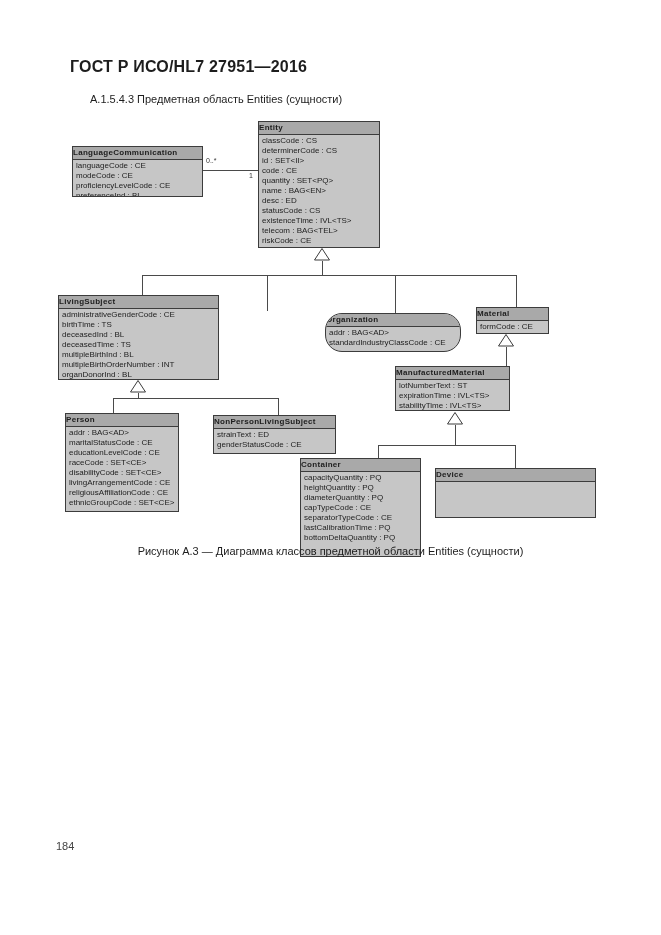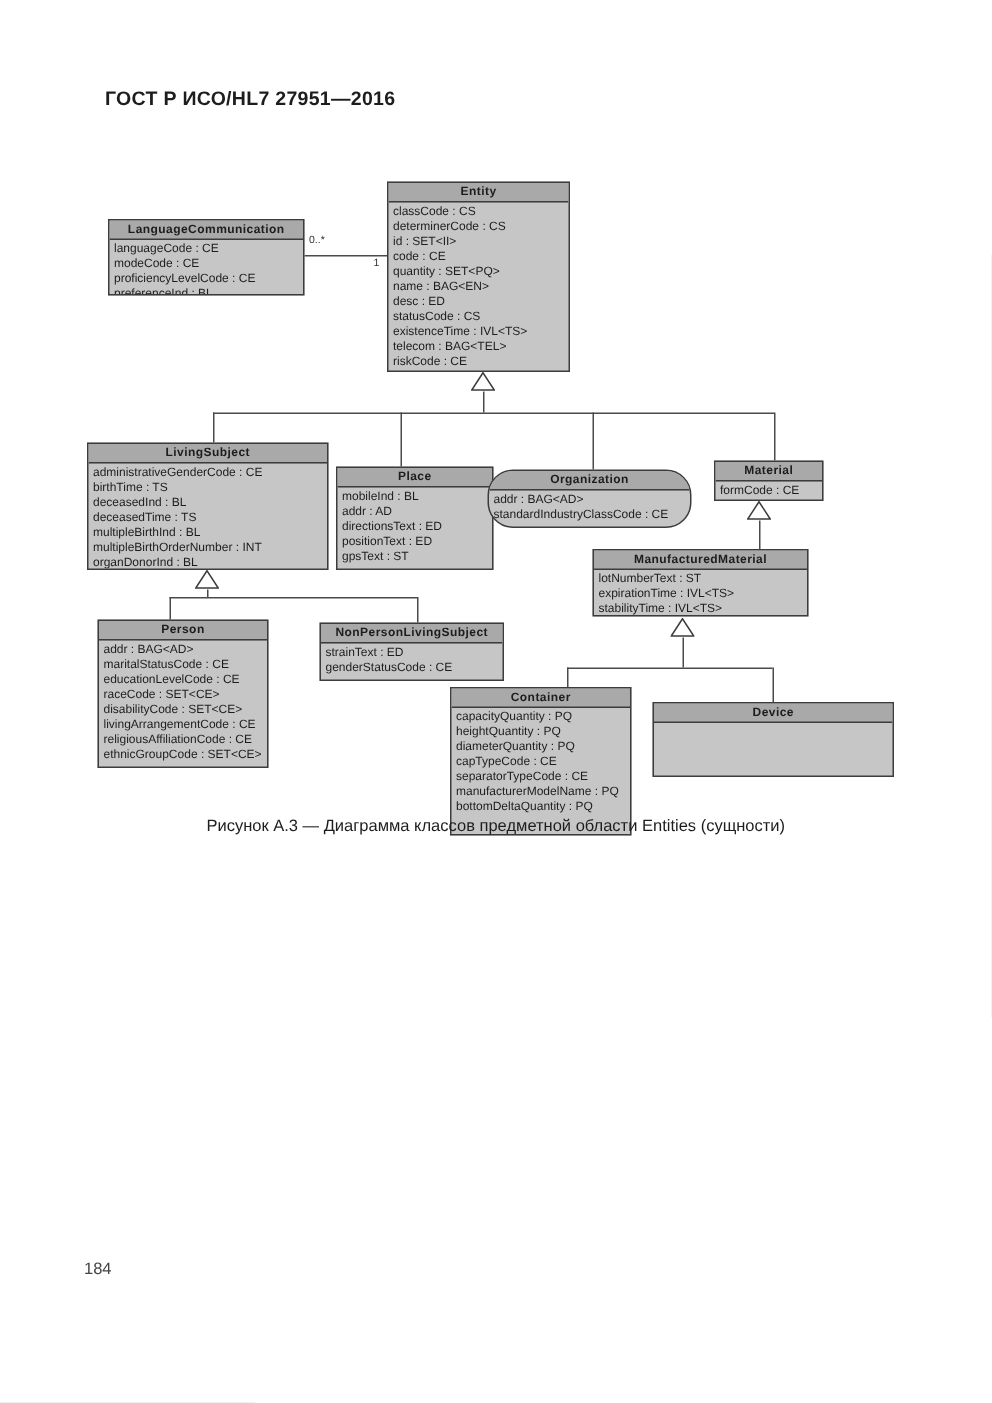--- a/index.html
+++ b/index.html
@@ -3,59 +3,60 @@
 <meta charset="utf-8">
 <style>
   html,body { margin:0; padding:0; background:#e8e8e8; }
   .page {
     position:relative; width:661px; height:935px; background:#ffffff;
     font-family:"Liberation Sans", sans-serif; color:#1d1d1d; overflow:hidden;
     margin:0 auto;
   }
   .doc-header {
     position:absolute; left:70px; top:58px;
-    font-size:13px; font-weight:bold; letter-spacing:0.2px;
+    font-size:16px; font-weight:bold; letter-spacing:0.2px;
   }
   .section-heading {
     position:absolute; left:90px; top:93px; font-size:11px;
   }
   .caption {
     position:absolute; left:0; top:545px; width:661px;
     text-align:center; font-size:11px;
   }
   .page-number {
     position:absolute; left:56px; top:840px; font-size:11px; color:#444;
   }
 
   
   .uml-class {
     position:absolute; border:1px solid #3c3c3c; background:#c6c6c6;
     box-sizing:border-box; font-size:8px; line-height:1.25; overflow:hidden;
   }
   .uml-title {
     background:#a9a9a9; border-bottom:1px solid #3c3c3c;
-    text-align:center; font-weight:bold; font-size:8px; padding:1px 0;
+    font-weight:bold; font-size:8px; padding:1px 0;
     letter-spacing:0.3px; white-space:nowrap;
   }
   .uml-attrs { padding:1px 7px 0 3px; }
   .uml-attr { white-space:nowrap; }
 
   
   .line { position:absolute; background:#4a4a4a; }
   .h-line { height:1px; }
   .v-line { width:1px; }
   .tri { position:absolute; }
   .mult { position:absolute; font-size:7px; color:#333; }
 </style>
 </head>
 <body>
 
 <div class="page">
 
   <div class="doc-header">ГОСТ Р ИСО/HL7 27951—2016</div>
+  <div class="section-heading">А.1.5.4.3 Предметная область Entities (сущности)</div>
 
   <div class="uml-class" style="left:258px; top:121px; width:122px; height:127px;">
     <div class="uml-title">Entity</div>
     <div class="uml-attrs">
         <div class="uml-attr">classCode : CS</div>
         <div class="uml-attr">determinerCode : CS</div>
         <div class="uml-attr">id : SET&lt;II&gt;</div>
         <div class="uml-attr">code : CE</div>
         <div class="uml-attr">quantity : SET&lt;PQ&gt;</div>
         <div class="uml-attr">name : BAG&lt;EN&gt;</div>
@@ -84,47 +85,37 @@
         <div class="uml-attr">administrativeGenderCode : CE</div>
         <div class="uml-attr">birthTime : TS</div>
         <div class="uml-attr">deceasedInd : BL</div>
         <div class="uml-attr">deceasedTime : TS</div>
         <div class="uml-attr">multipleBirthInd : BL</div>
         <div class="uml-attr">multipleBirthOrderNumber : INT</div>
         <div class="uml-attr">organDonorInd : BL</div>
       </div>
   </div>
 
-  <div class="uml-class" style="left:224px; top:311px; width:105px; height:69px;">
-    <div class="uml-title">Place</div>
-    <div class="uml-attrs">
-        <div class="uml-attr">mobileInd : BL</div>
-        <div class="uml-attr">addr : AD</div>
-        <div class="uml-attr">directionsText : ED</div>
-        <div class="uml-attr">positionText : ED</div>
-        <div class="uml-attr">gpsText : ST</div>
-      </div>
-  </div>
 
   <div class="uml-class" style="left:325px; top:313px; width:136px; height:39px;border-radius:17px;">
     <div class="uml-title">Organization</div>
     <div class="uml-attrs">
         <div class="uml-attr">addr : BAG&lt;AD&gt;</div>
         <div class="uml-attr">standardIndustryClassCode : CE</div>
       </div>
   </div>
 
   <div class="uml-class" style="left:476px; top:307px; width:73px; height:27px;">
     <div class="uml-title">Material</div>
     <div class="uml-attrs">
         <div class="uml-attr">formCode : CE</div>
       </div>
   </div>
 
-  <div class="uml-class" style="left:395px; top:366px; width:144px; height:45px;">
+  <div class="uml-class" style="left:395px; top:366px; width:115px; height:45px;">
     <div class="uml-title">ManufacturedMaterial</div>
     <div class="uml-attrs">
         <div class="uml-attr">lotNumberText : ST</div>
         <div class="uml-attr">expirationTime : IVL&lt;TS&gt;</div>
         <div class="uml-attr">stabilityTime : IVL&lt;TS&gt;</div>
       </div>
   </div>
 
   <div class="uml-class" style="left:65px; top:413px; width:114px; height:99px;">
     <div class="uml-title">Person</div>
@@ -149,21 +140,21 @@
   </div>
 
   <div class="uml-class" style="left:300px; top:458px; width:121px; height:99px;">
     <div class="uml-title">Container</div>
     <div class="uml-attrs">
         <div class="uml-attr">capacityQuantity : PQ</div>
         <div class="uml-attr">heightQuantity : PQ</div>
         <div class="uml-attr">diameterQuantity : PQ</div>
         <div class="uml-attr">capTypeCode : CE</div>
         <div class="uml-attr">separatorTypeCode : CE</div>
-        <div class="uml-attr">manufacturerModelName : PQ</div>
+        <div class="uml-attr">lastCalibrationTime : PQ</div>
         <div class="uml-attr">bottomDeltaQuantity : PQ</div>
       </div>
   </div>
 
   <div class="uml-class" style="left:435px; top:468px; width:161px; height:50px;">
     <div class="uml-title">Device</div>
   </div>
 
   <div class="line h-line" style="left:203px; top:170px; width:55px;"></div>
   <div class="mult" style="left:206px; top:157px;">0..*</div>

